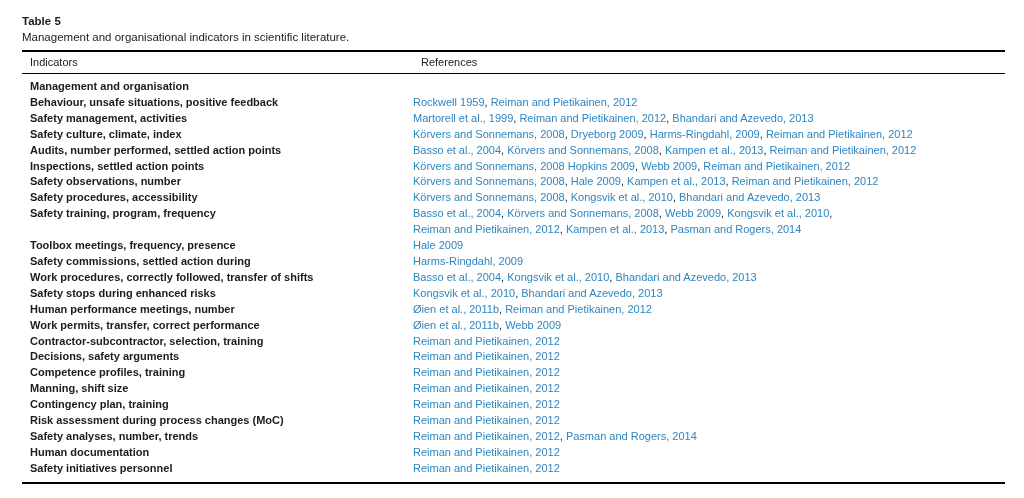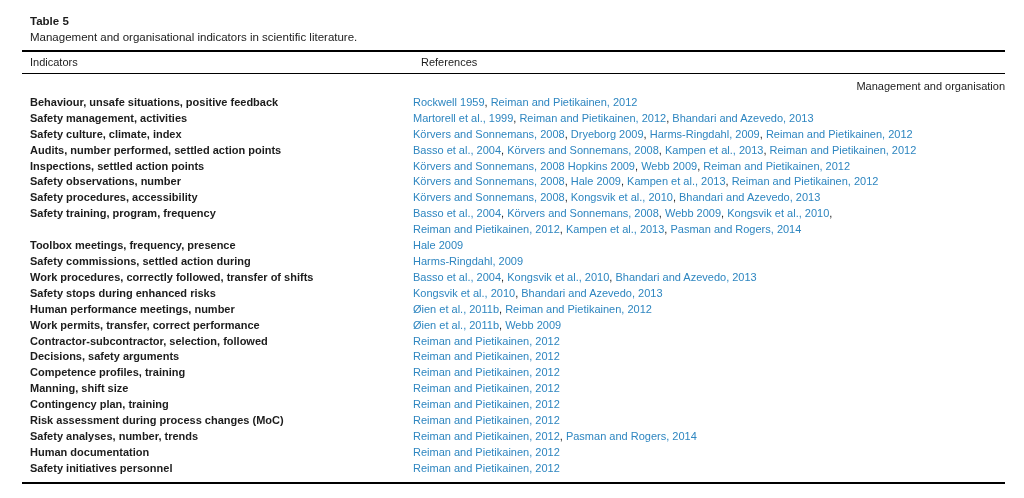--- a/index.html
+++ b/index.html
@@ -3,34 +3,34 @@
 <meta charset="utf-8">
 <style>
   :root{ --link:#2e86c0; --ink:#1c1c1c; --rule:#000000; }
   html,body{margin:0;padding:0;}
   body{
     width:1024px;height:498px;background:#ffffff;overflow:hidden;
     font-family:"Liberation Sans", sans-serif;color:var(--ink);
     -webkit-font-smoothing:antialiased;
   }
   .page{margin:13px 0 0 22px;width:983px;}
-  .caption{font-size:11.5px;line-height:16px;margin-bottom:5px;margin-left:8px;}
+  .caption{font-size:11.5px;line-height:16px;margin-bottom:5px;}
   .caption .label{font-weight:bold;}
   table{
     border-collapse:collapse;table-layout:fixed;width:983px;
     font-size:11px;border-bottom:2px solid var(--rule);
   }
   thead th{
     text-align:left;font-weight:normal;font-size:11px;
     border-top:2px solid var(--rule);border-bottom:1.5px solid var(--rule);
     padding:4px 0 5px 8px;
   }
   tbody td{vertical-align:top;line-height:15.9px;padding:0;}
   td.ind{padding-left:8px;font-weight:bold;}
-  td.section{padding-left:8px;font-weight:normal;padding-top:5px;text-align:right;}
+  td.section{padding-left:8px;font-weight:bold;padding-top:5px;}
   tbody tr:last-child td{padding-bottom:5px;}
   .ref-line{white-space:nowrap;}
   .cite{color:var(--link);cursor:pointer;}
   .sep{color:var(--ink);white-space:pre;}
 </style>
 </head>
 <body>
 
 <div class="page">
   <div class="caption">
@@ -131,21 +131,21 @@
             <div class="ref-line"><span class="cite">Øien et al., 2011b</span><span class="sep">, </span><span class="cite">Reiman and Pietikainen, 2012</span></div>
           </td>
         </tr>
         <tr>
           <td class="ind">Work permits, transfer, correct performance</td>
           <td class="refs">
             <div class="ref-line"><span class="cite">Øien et al., 2011b</span><span class="sep">, </span><span class="cite">Webb 2009</span></div>
           </td>
         </tr>
         <tr>
-          <td class="ind">Contractor-subcontractor, selection, followed</td>
+          <td class="ind">Contractor-subcontractor, selection, training</td>
           <td class="refs">
             <div class="ref-line"><span class="cite">Reiman and Pietikainen, 2012</span></div>
           </td>
         </tr>
         <tr>
           <td class="ind">Decisions, safety arguments</td>
           <td class="refs">
             <div class="ref-line"><span class="cite">Reiman and Pietikainen, 2012</span></div>
           </td>
         </tr>

